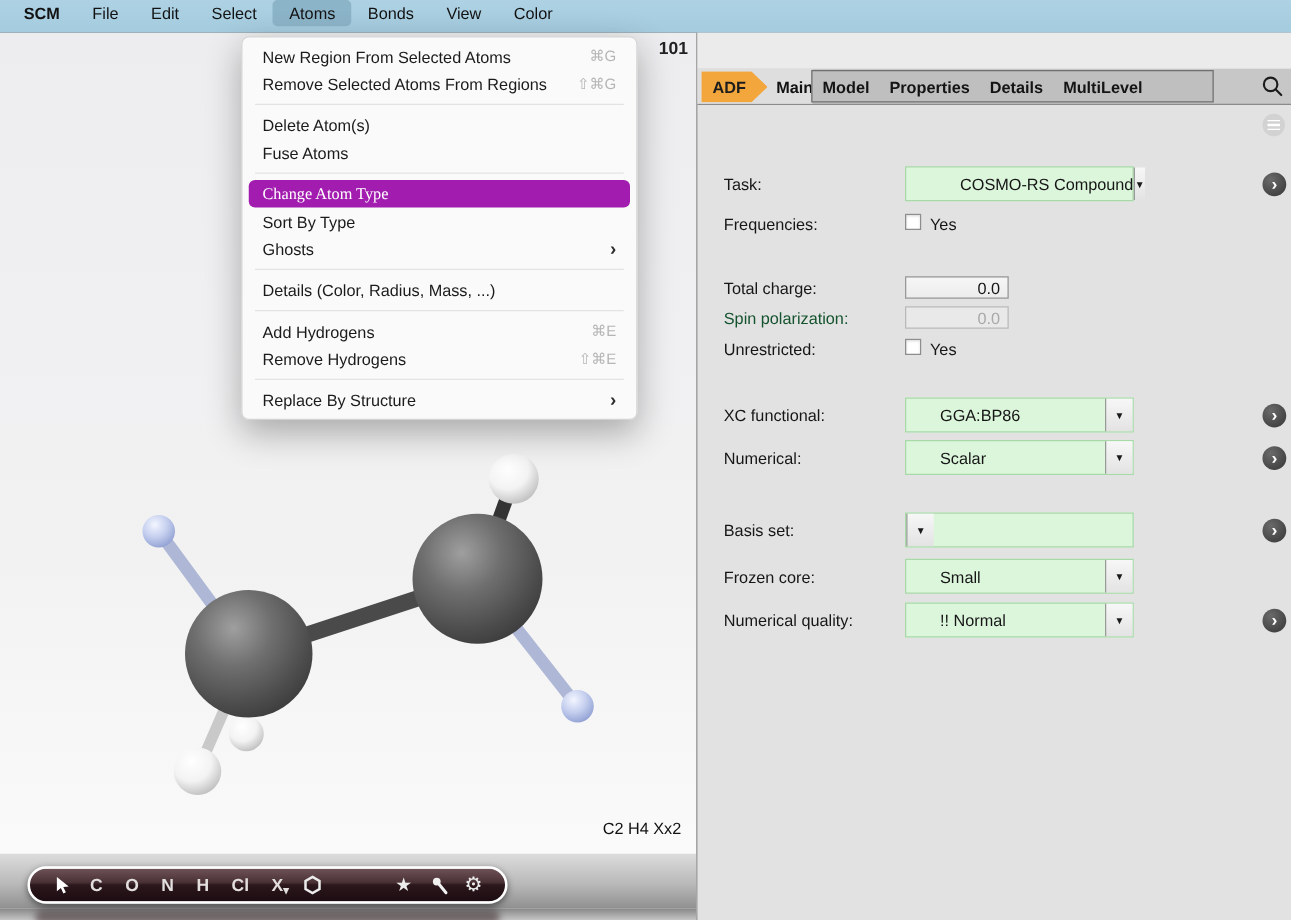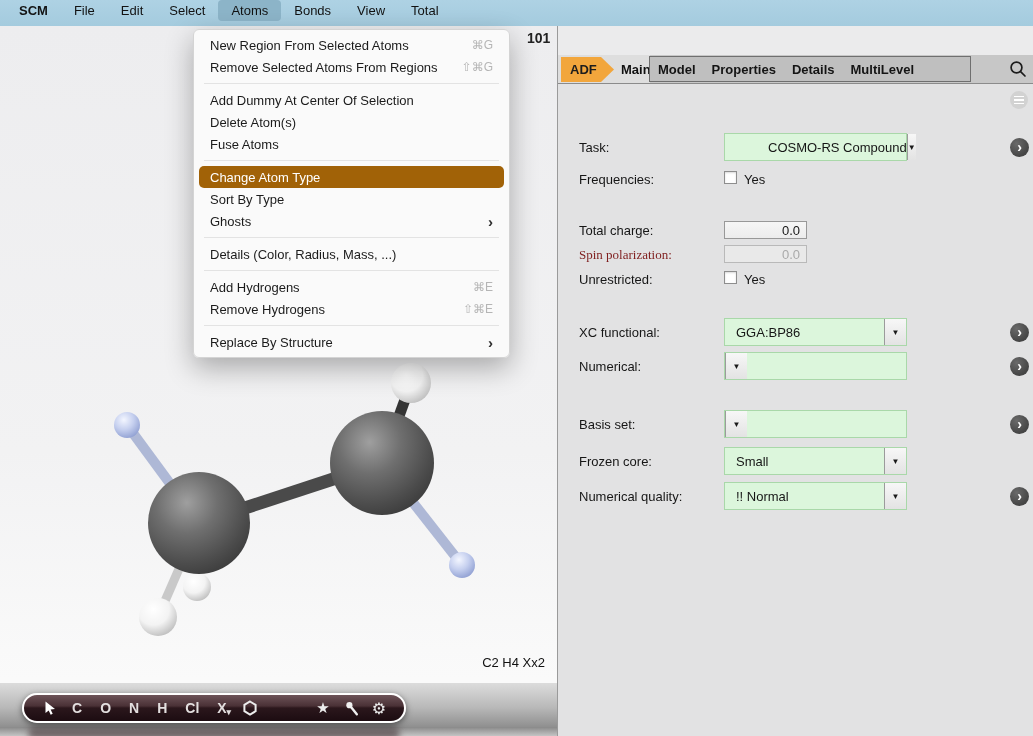--- a/index.html
+++ b/index.html
@@ -43,21 +43,21 @@
   .tb-gear{color:#ececec;font-size:16px;padding:0 6px;}
 
   
   #atoms-menu{position:absolute;left:193px;top:29px;width:317px;box-sizing:border-box;
       background:rgba(250,250,250,0.98);border:1px solid #d4d4d4;border-radius:6px;
       box-shadow:0 10px 28px rgba(0,0,0,0.3);padding:4px 0;z-index:50;font-size:13px;color:#1b1b1b;}
   .mi{height:22px;display:flex;align-items:center;padding:0 16px;}
   .mi .lbl{flex:1;white-space:nowrap;}
   .mi .sc{color:#b5b5b5;font-size:12px;}
   .mi .sc.chev{color:#2e2e2e;font-size:15px;font-weight:700;line-height:1;}
-  .mi.highlight{background:#a16207;color:#fff;border-radius:5px;margin:0 5px;padding:0 11px;}
+  .mi.highlight{background:#a21caf;color:#fff;border-radius:5px;margin:0 5px;padding:0 11px;font-family:Liberation Serif, serif;}
   .menu-sep{height:1px;background:#e3e3e3;margin:5px 10px;}
 
   
   #panel{position:absolute;left:557px;top:26px;width:476px;height:710px;
          background:#e2e2e3;border-left:1px solid #9a9a9a;box-sizing:border-box;font-size:13px;color:#161616;}
   #panel-topstrip{position:absolute;left:0;top:0;width:476px;height:29px;background:#ebebec;}
   #tabbar{position:absolute;left:0;top:29px;width:476px;height:29px;background:#c7c7c7;
           border-bottom:1px solid #8b8b8b;box-sizing:border-box;}
   #tabbar-leftlight{position:absolute;left:0;top:0;width:92px;height:28px;background:#dedede;}
   #tab-adf{position:absolute;left:3px;top:2px;width:53px;height:25px;line-height:25px;
@@ -67,24 +67,24 @@
       font-weight:700;color:#111;}
   #tab-group{position:absolute;left:91px;top:1px;width:322px;height:26px;box-sizing:border-box;
       border:1px solid #6f6f6f;background:#bfbfbf;display:flex;align-items:center;gap:0;}
   .tab-g{font-weight:700;padding:0 8px;color:#141414;}
   #search-btn{position:absolute;right:6px;top:4px;width:20px;height:20px;}
   #hamburger{position:absolute;left:452px;top:65px;width:18px;height:18px;border-radius:50%;
       background:#d2d2d2;display:flex;flex-direction:column;justify-content:center;gap:2px;align-items:center;}
   #hamburger span{display:block;width:10px;height:1.5px;background:#fff;}
 
   .f-label{position:absolute;left:21px;white-space:nowrap;}
-  .f-label.disabled{color:#7f1d1d;font-family:Liberation Serif, serif;}
+  .f-label.disabled{color:#14532d;}
   .dropdown{position:absolute;left:166px;width:183px;height:28px;box-sizing:border-box;
       background:#dcf6dc;border:1px solid #a9d8a9;display:flex;align-items:stretch;}
-  .dd-value{flex:1;display:flex;align-items:center;padding-left:11px;white-space:nowrap;}
+  .dd-value{flex:1;display:flex;align-items:center;padding-left:27px;white-space:nowrap;}
   .dd-value.center{justify-content:center;padding-left:0;margin-left:43px;}
   .dd-arrow{width:21px;border-left:1px solid #9b9b9b;background:linear-gradient(#f7f7f7,#e3e3e3);
       display:flex;align-items:center;justify-content:center;font-size:8px;color:#1a1a1a;}
   .num-input{position:absolute;left:166px;width:83px;height:18px;box-sizing:border-box;
       background:linear-gradient(#f6f6f6,#ececec);border:1px solid #989898;
       display:flex;align-items:center;justify-content:flex-end;padding-right:6px;font-size:13px;}
   .num-input.disabled{border-color:#b9b9b9;color:#a9a9a9;background:#e9e9e9;}
   .checkbox{position:absolute;left:166px;width:13px;height:13px;box-sizing:border-box;
       background:#fff;border:1px solid #8e8e8e;box-shadow:inset 0 1px 2px rgba(0,0,0,.15);}
   .cb-label{position:absolute;left:186px;white-space:nowrap;}
@@ -99,21 +99,21 @@
 <div id="screen">
 
   <div id="menubar">
     <span class="mb-item">SCM</span>
     <span class="mb-item">File</span>
     <span class="mb-item">Edit</span>
     <span class="mb-item">Select</span>
     <span class="mb-item active">Atoms</span>
     <span class="mb-item">Bonds</span>
     <span class="mb-item">View</span>
-    <span class="mb-item">Total</span>
+    <span class="mb-item">Color</span>
   </div>
 
   <div id="viewer">
     <span id="title-fragment">101</span>
 
     <svg id="molecule-svg" width="557" height="660" viewBox="0 0 557 660">
       <defs>
         <radialGradient id="gC" cx="38%" cy="30%" r="75%">
           <stop offset="0%" stop-color="#9f9f9f"></stop>
             <stop offset="40%" stop-color="#6f6f6f"></stop>
@@ -186,23 +186,20 @@
     <div class="mi">
       <span class="lbl">New Region From Selected Atoms</span>
       <span class="sc">⌘G</span>
     </div>
     <div class="mi">
       <span class="lbl">Remove Selected Atoms From Regions</span>
       <span class="sc">⇧⌘G</span>
     </div>
     <div class="menu-sep"></div>
     <div class="mi">
-      <span class="lbl">Add Dummy At Center Of Selection</span>
-    </div>
-    <div class="mi">
       <span class="lbl">Delete Atom(s)</span>
     </div>
     <div class="mi">
       <span class="lbl">Fuse Atoms</span>
     </div>
     <div class="menu-sep"></div>
     <div class="mi highlight">
       <span class="lbl">Change Atom Type</span>
     </div>
     <div class="mi">
@@ -282,20 +279,21 @@
 
     <div class="f-label" style="top:299px">XC functional:</div>
     <div class="dropdown" style="top:292px">
       <span class="dd-value">GGA:BP86</span>
       <span class="dd-arrow">▼</span>
     </div>
     <div class="more-btn" style="top:297px">›</div>
 
     <div class="f-label" style="top:333px">Numerical:</div>
     <div class="dropdown" style="top:326px">
+      <span class="dd-value">Scalar</span>
       <span class="dd-arrow">▼</span>
     </div>
     <div class="more-btn" style="top:331px">›</div>
 
     <div class="f-label" style="top:391px">Basis set:</div>
     <div class="dropdown" style="top:384px">
       <span class="dd-arrow">▼</span>
     </div>
     <div class="more-btn" style="top:389px">›</div>
 

